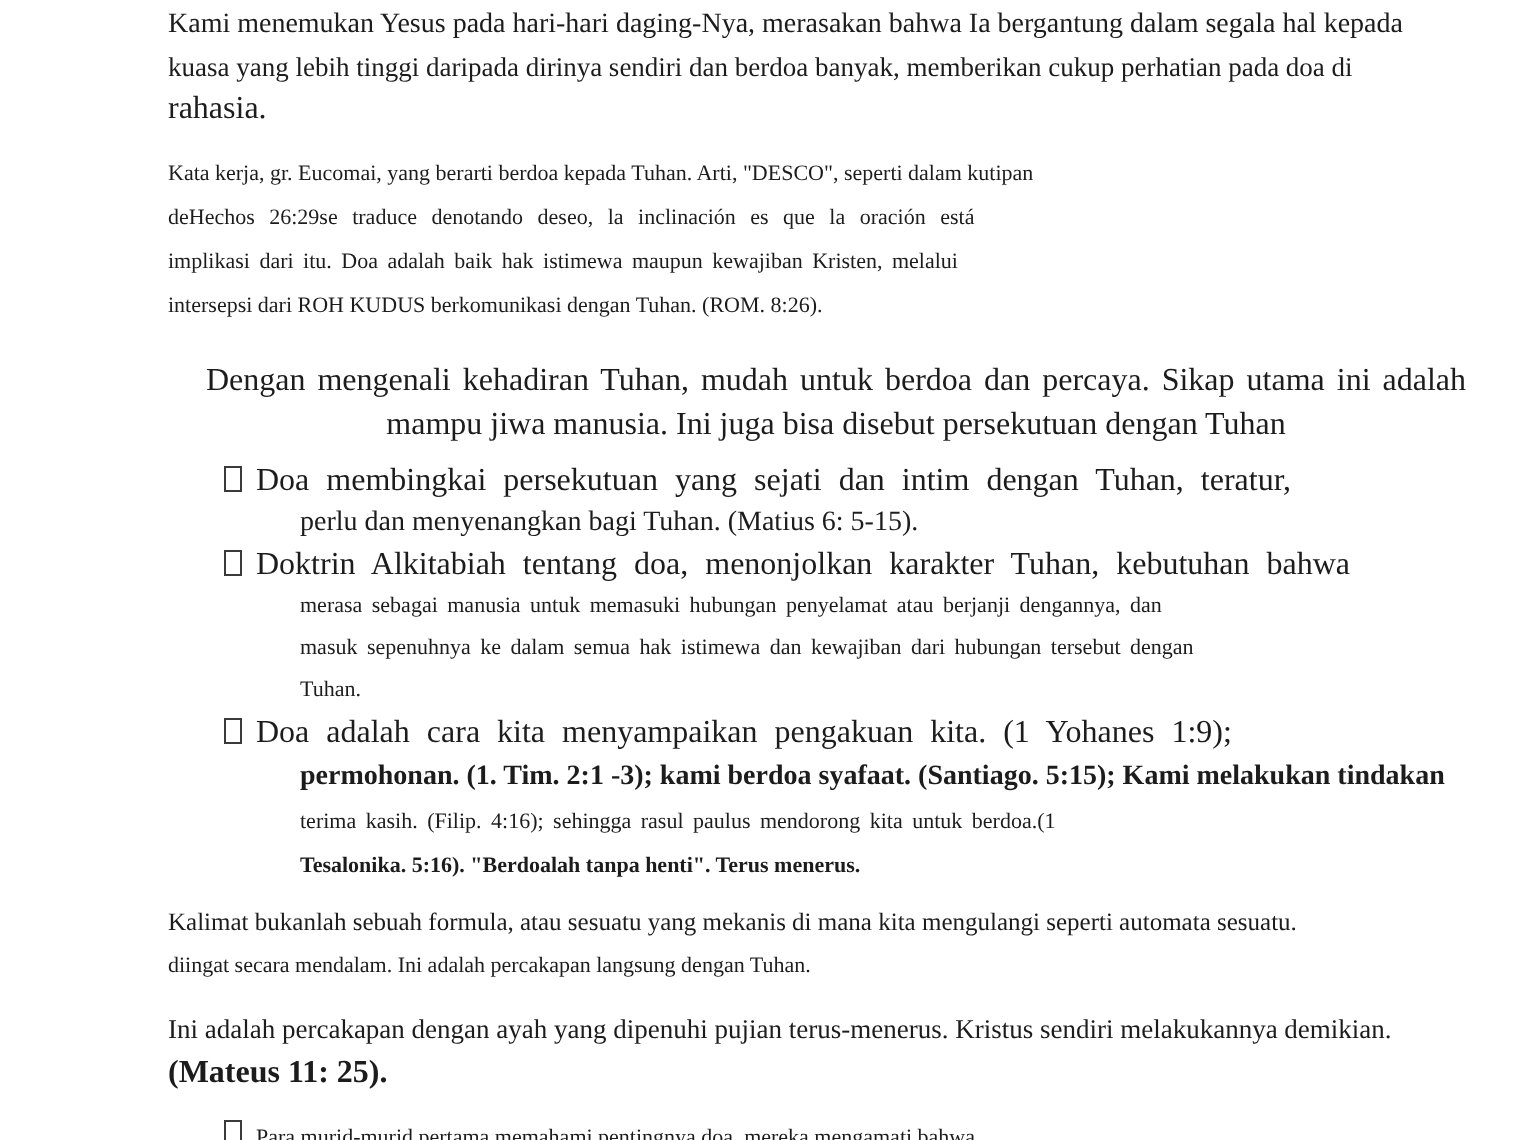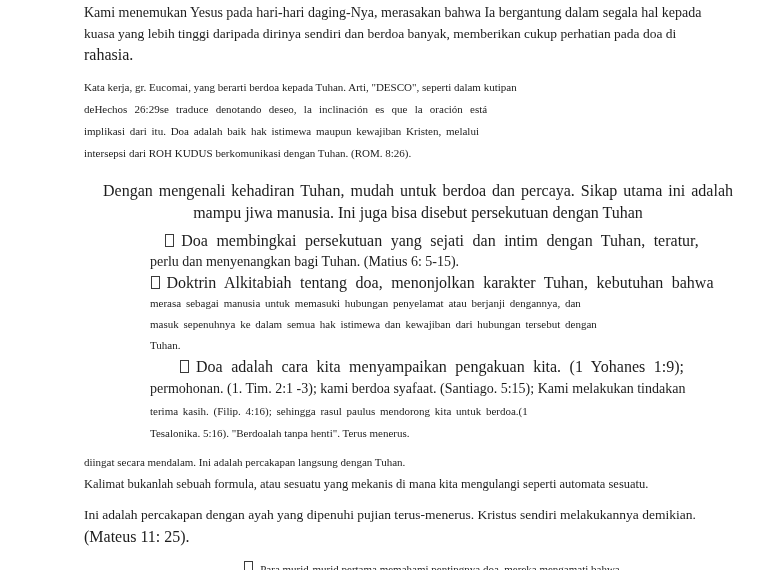--- a/index.html
+++ b/index.html
@@ -9,33 +9,33 @@
   }
   .page{width:768px;height:570px;overflow:hidden;box-sizing:border-box;padding:2px 16px 0 84px;}
   .block{margin:0;}
   .line{white-space:nowrap;line-height:21px;}
   
   .s12{font-size:12.5px;}
   .s13{font-size:13.5px;}
   .s14{font-size:14px;}
   .s15{font-size:11px;}
   .s16{font-size:16px;}
-  .b{font-weight:normal;}
+  .b{font-weight:bold;}
   
   .ws1{word-spacing:2px;}
   .ws2{word-spacing:4.5px;}
   
   .mt-p2{margin-top:11px;}
   .mt-p3{margin-top:16px;text-align:center;}
   .mt-b1{margin-top:6px;}
   .mt-p4{margin-top:7px;}
   .mt-p5{margin-top:9px;}
   .mt-b4{margin-top:9px;}
   
-  .bullet-line{margin-left:28px;text-align:center;}
+  .bullet-line{margin-left:28px;}
   .ind{margin-left:66px;}
   .cb{
     display:inline-block;width:7px;height:11px;border:1px solid #3a3a3a;
     margin-right:7px;vertical-align:-1px;background:#fff;
   }
   .lh22 .line{line-height:22px;}
   .lh23{line-height:23px !important;}
   .lh24{line-height:24px !important;}
 </style>
 </head>
@@ -80,22 +80,22 @@
   <div class="block lh22">
     <div class="line s16 ws2 bullet-line">
       <span class="cb"></span><span>Doa adalah cara kita menyampaikan pengakuan kita. (1 Yohanes 1:9);</span>
     </div>
     <div class="line s14 b ind">permohonan. (1. Tim. 2:1 -3); kami berdoa syafaat. (Santiago. 5:15); Kami melakukan tindakan</div>
     <div class="line s15 ws1 ind">terima kasih. (Filip. 4:16); sehingga rasul paulus mendorong kita untuk berdoa.(1</div>
     <div class="line s15 b ind">Tesalonika. 5:16). "Berdoalah tanpa henti". Terus menerus.</div>
   </div>
 
   <div class="block mt-p4">
+    <div class="line s12">Kalimat bukanlah sebuah formula, atau sesuatu yang mekanis di mana kita mengulangi seperti automata sesuatu.</div>
     <div class="line s15 lh23">diingat secara mendalam. Ini adalah percakapan langsung dengan Tuhan.</div>
-    <div class="line s12">Kalimat bukanlah sebuah formula, atau sesuatu yang mekanis di mana kita mengulangi seperti automata sesuatu.</div>
   </div>
 
   <div class="block mt-p5">
     <div class="line s13 lh22">Ini adalah percakapan dengan ayah yang dipenuhi pujian terus-menerus. Kristus sendiri melakukannya demikian.</div>
     <div class="line s16 b lh24">(Mateus 11: 25).</div>
   </div>
 
   <div class="block mt-b4 lh22">
     <div class="line s15 bullet-line">
       <span class="cb"></span><span>Para murid-murid pertama memahami pentingnya doa, mereka mengamati bahwa</span>

